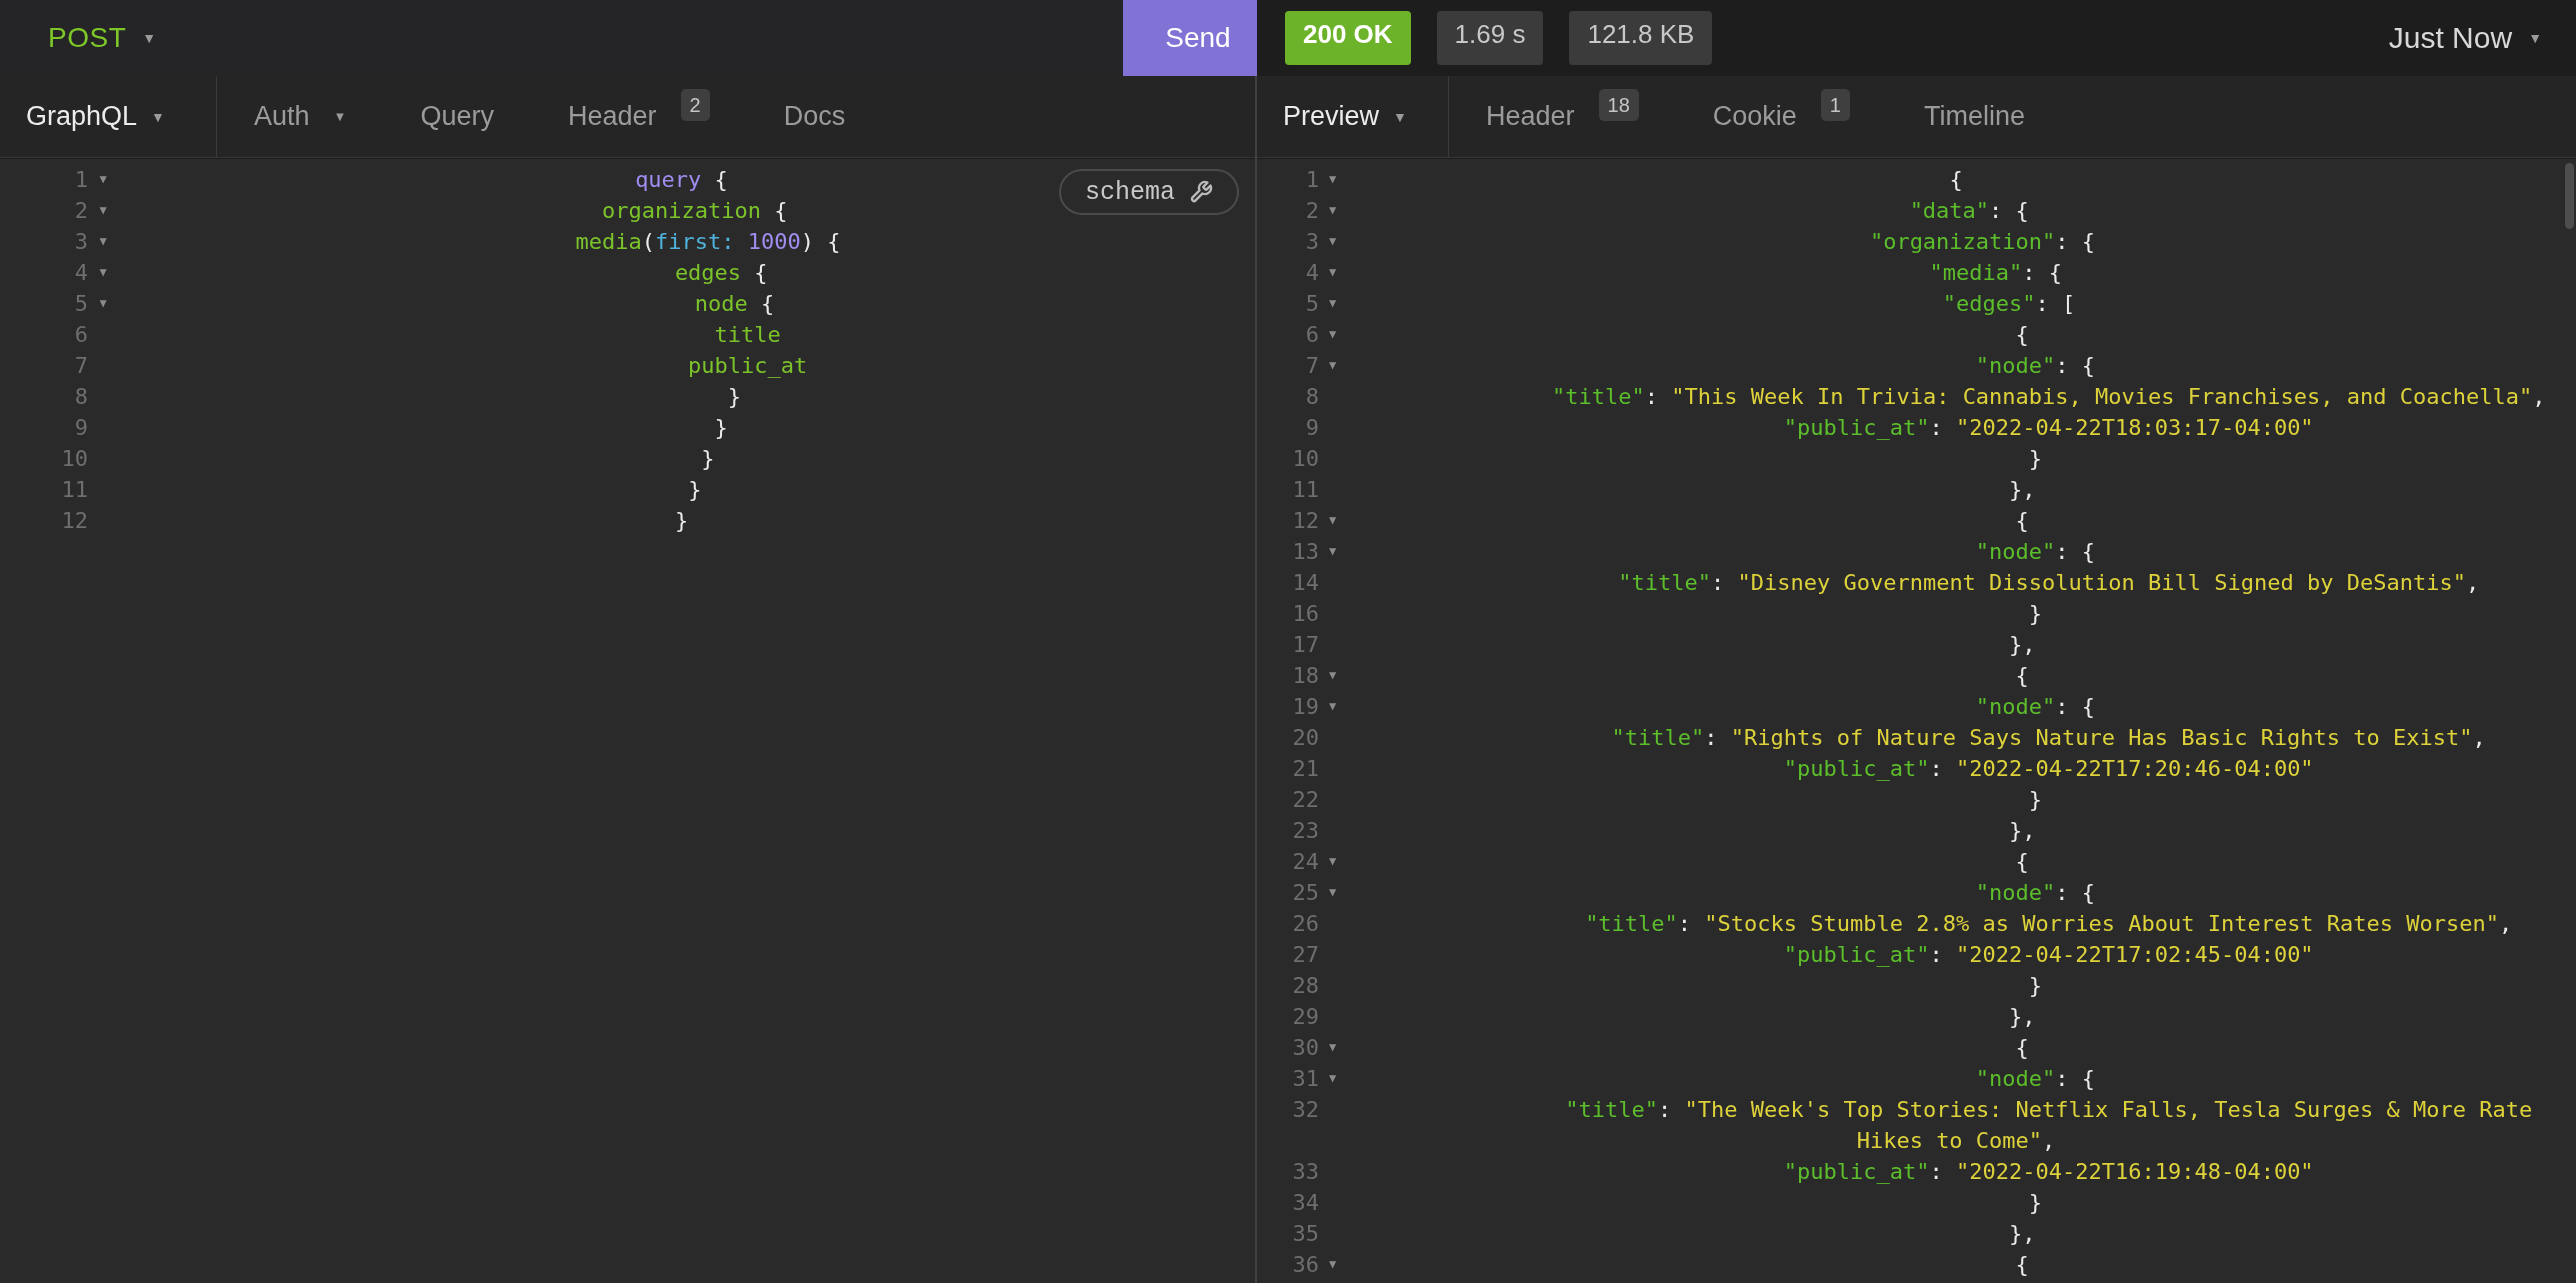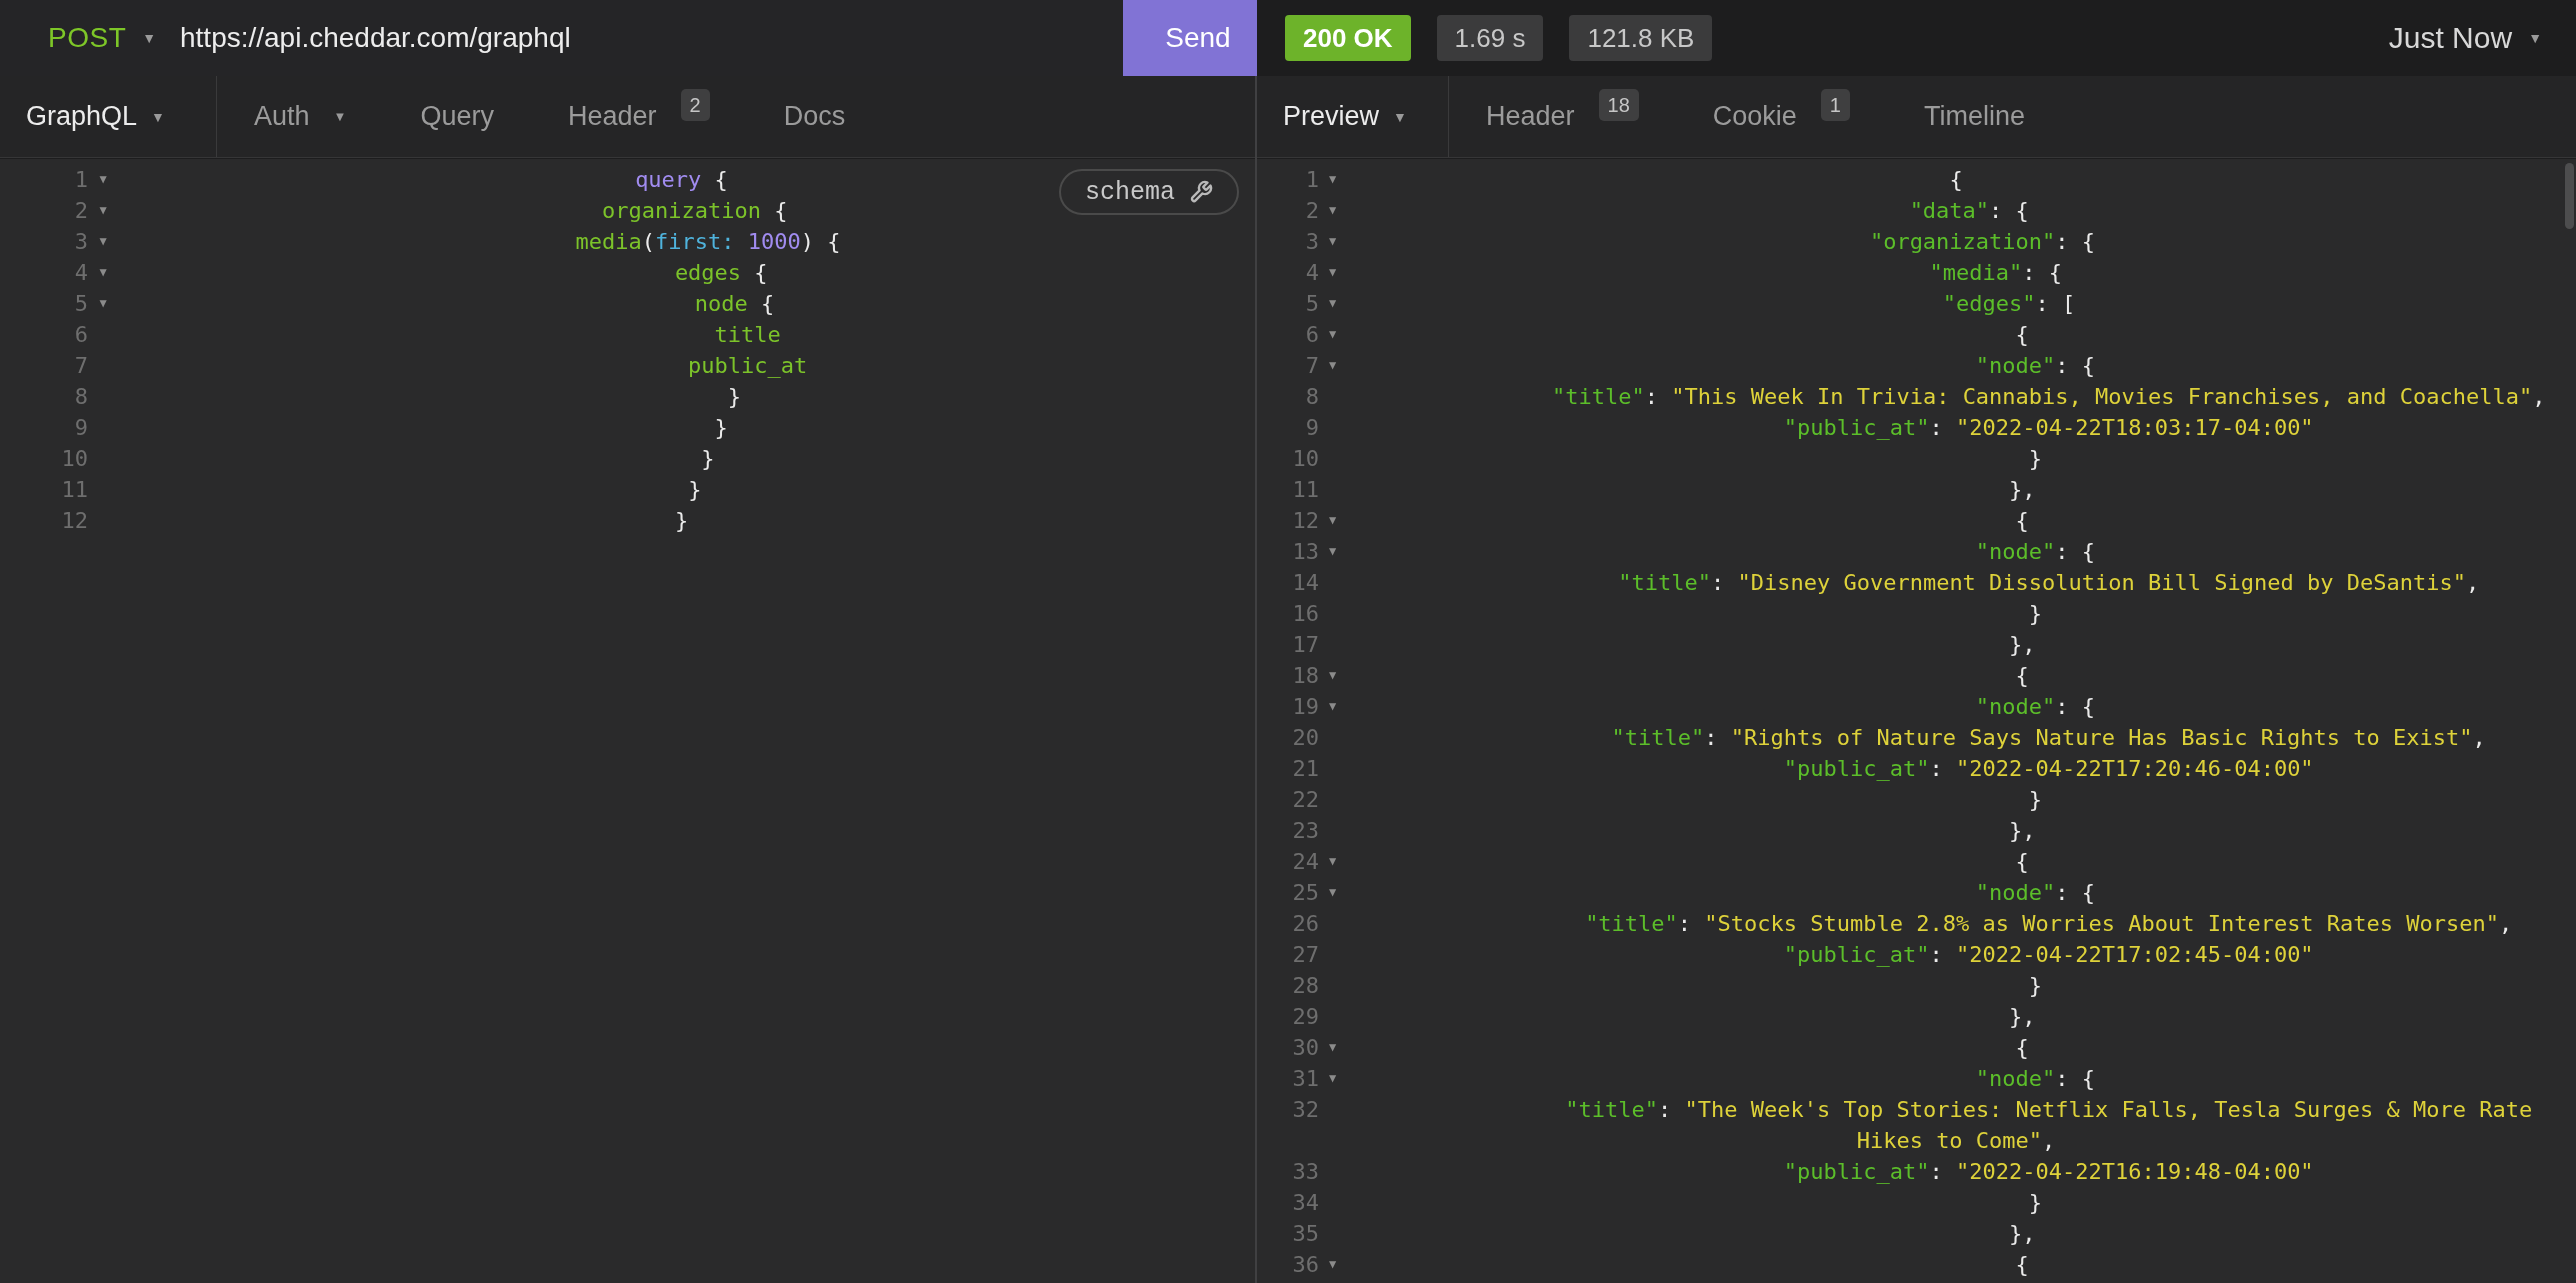--- a/index.html
+++ b/index.html
@@ -10,21 +10,21 @@
 
   
   .topbar { position:absolute; top:0; left:0; width:2576px; height:76px; background:#1d1d1e; }
   .urlbar { position:absolute; top:0; left:0; width:1252px; height:76px; background:#252527; }
   .method { position:absolute; left:48px; top:0; height:76px; display:flex; align-items:center; gap:16px; cursor:pointer; }
   .method .m-label { color:var(--method-green,#7ec728); font-size:28px; letter-spacing:0.5px; }
   .caret { color:#9a9a9a; font-size:14px; line-height:1; }
   .url { position:absolute; left:180px; top:0; height:76px; line-height:76px; color:#ededed; font-size:28px; width:899px; white-space:nowrap; overflow:hidden; }
   .send { position:absolute; left:1123px; top:0; width:150px; height:76px; background:var(--send-purple,#8173d5); color:#fff; font-size:28px; border:none; font-family:inherit; cursor:pointer; }
   .resp-meta { position:absolute; left:1257px; right:0; top:0; height:76px; background:#1d1d1e; display:flex; align-items:center; gap:26px; padding-left:28px; }
-  .badge { height:46px; line-height:46px; padding:0 18px; border-radius:4px; font-size:26px; display:inline-block; }
+  .badge { height:54px; line-height:46px; padding:0 18px; border-radius:4px; font-size:26px; display:inline-block; }
   .badge.status { background:var(--status-green,#6db32a); color:#fff; font-weight:bold; }
   .badge.gray { background:#3b3b3c; color:#c8c8c8; }
   .history { position:absolute; right:34px; top:0; height:76px; display:flex; align-items:center; gap:16px; cursor:pointer; }
   .history .h-label { color:#d8d8d8; font-size:30px; }
 
   
   .pane { position:absolute; top:76px; bottom:0; }
   .pane.left  { left:0; width:1255px; }
   .pane.right { left:1257px; right:0; }
   .pane-divider { position:absolute; top:76px; bottom:0; left:1255px; width:2px; background:#404042; }
@@ -70,21 +70,20 @@
 <body>
 
 <div class="screen">
 
   <header class="topbar">
     <div class="urlbar">
       <div class="method">
         <span class="m-label">POST</span>
         <span class="caret">▼</span>
       </div>
-      <div class="url">https://api.cheddar.com/graphql</div>
       <button class="send">Send</button>
     </div>
     <div class="resp-meta">
       <span class="badge status">200 OK</span>
       <span class="badge gray">1.69 s</span>
       <span class="badge gray">121.8 KB</span>
       <div class="history">
         <span class="h-label">Just Now</span>
         <span class="caret">▼</span>
       </div>

